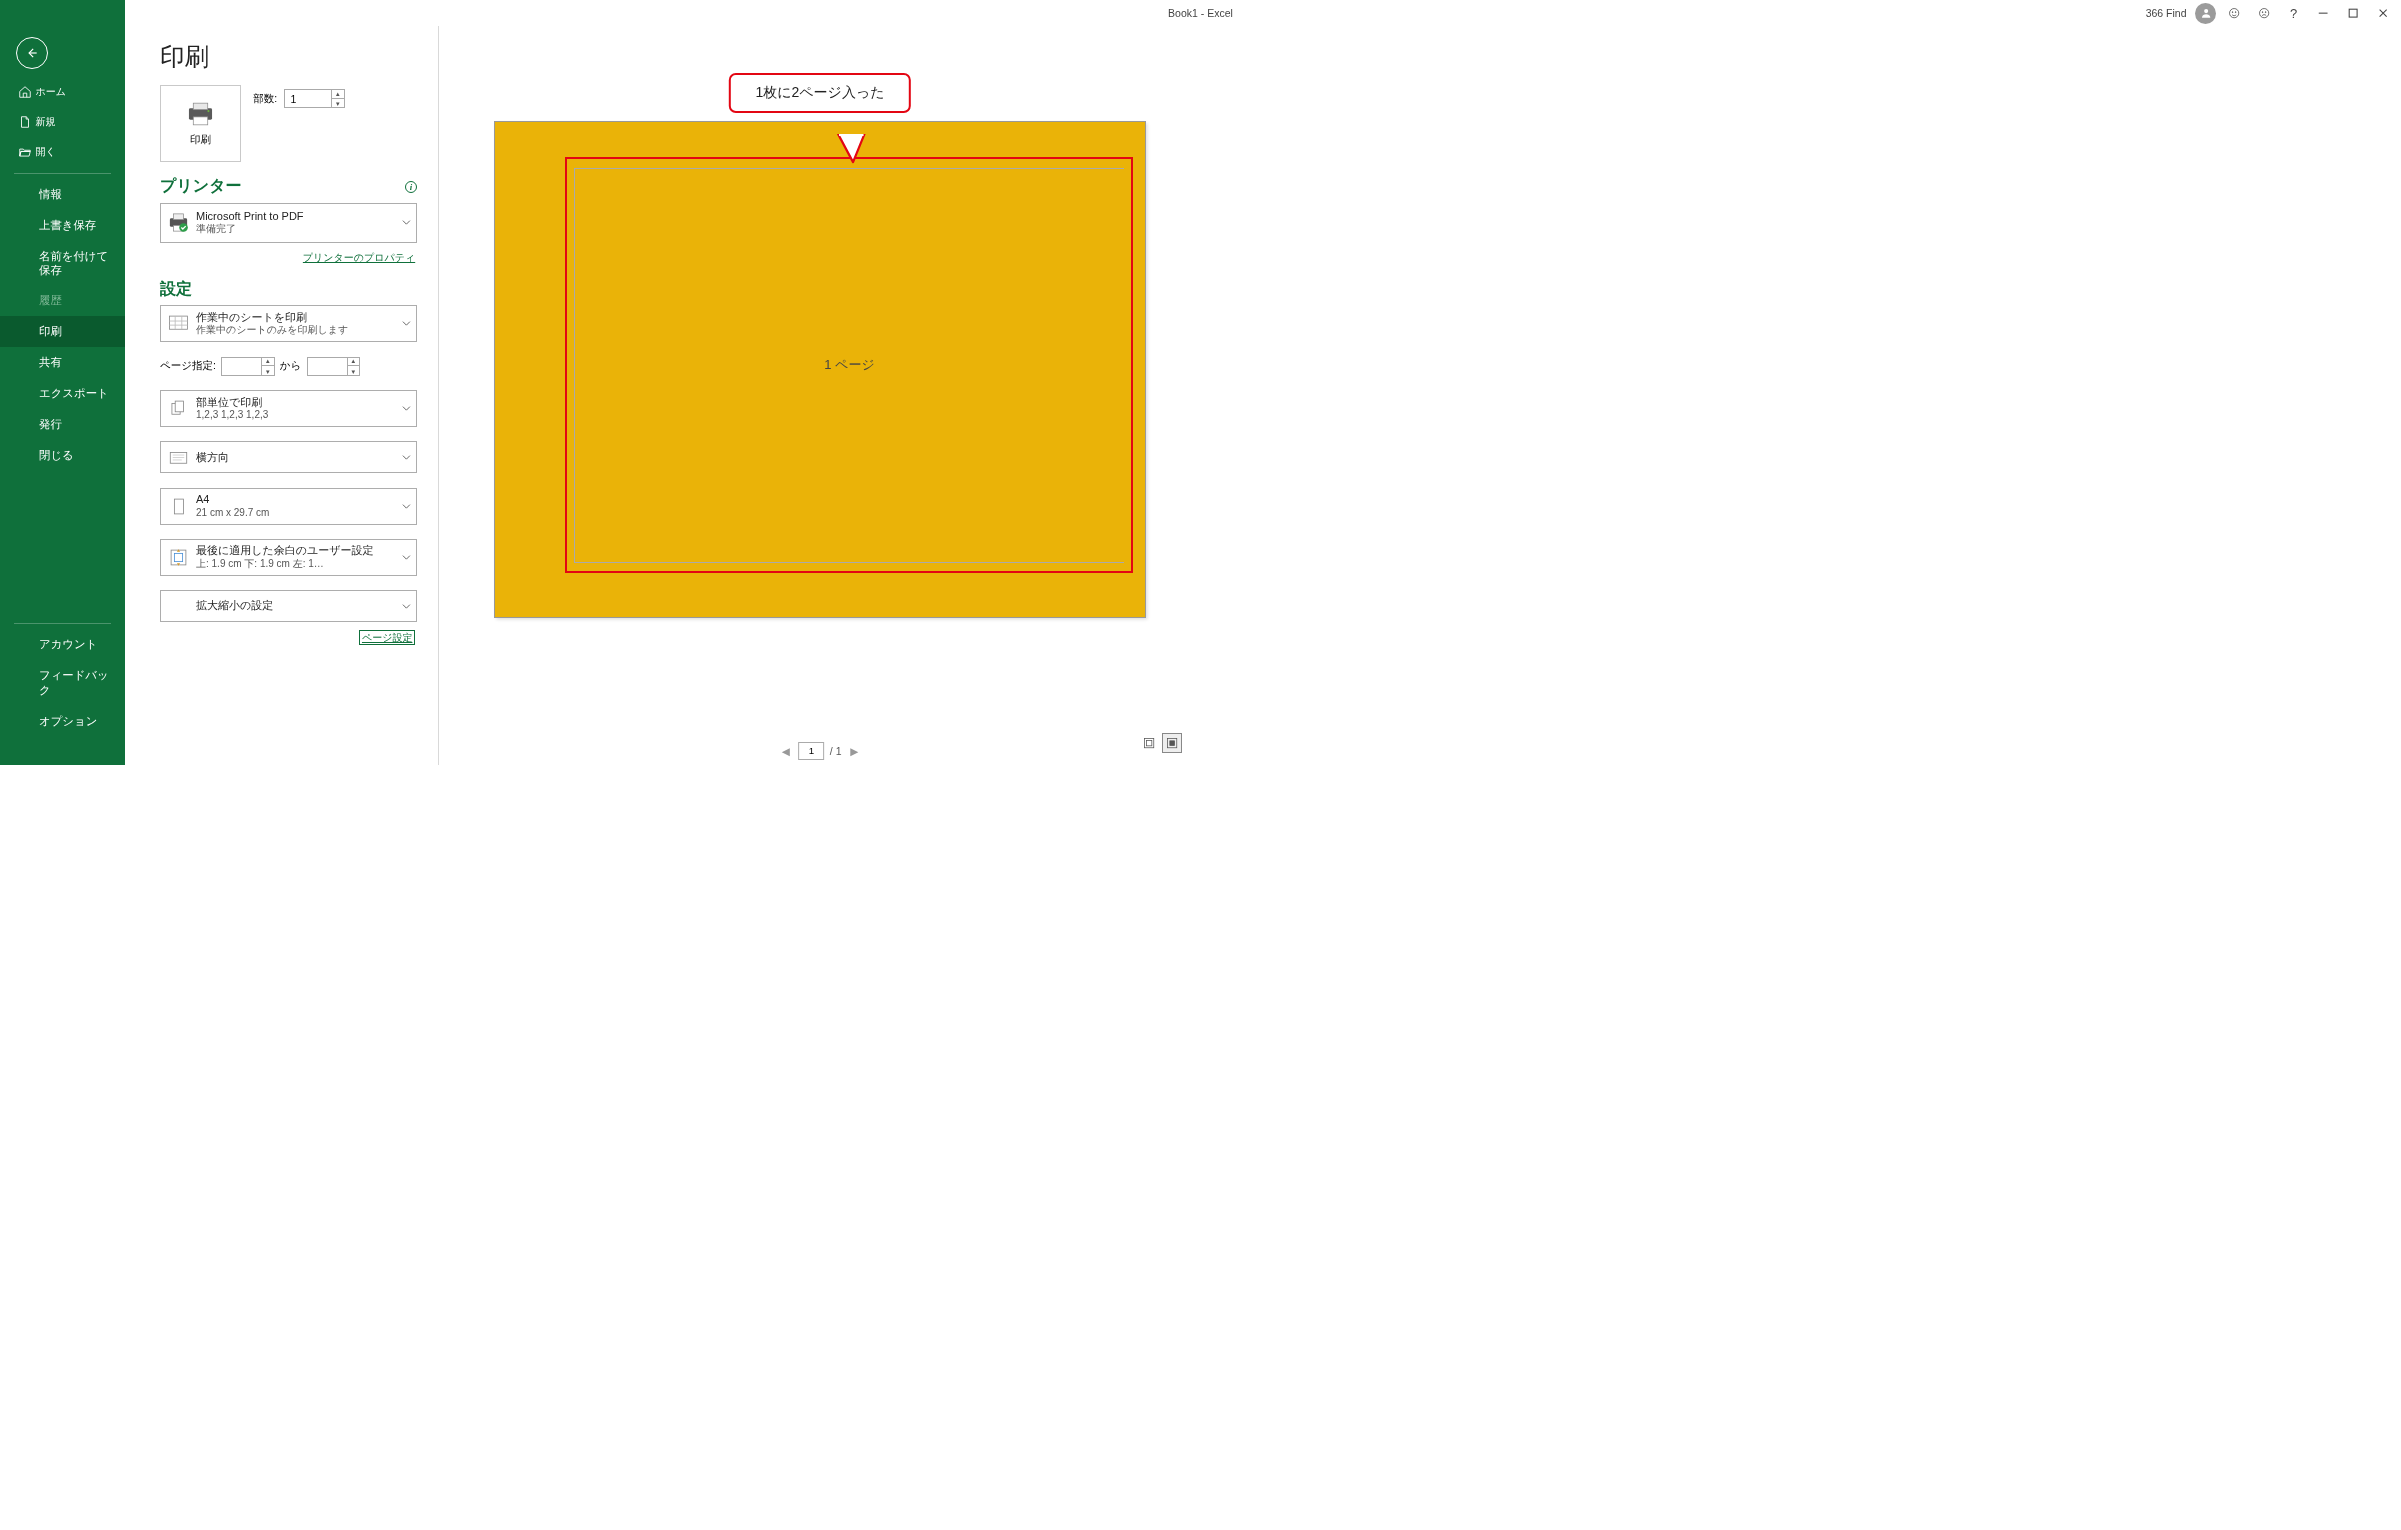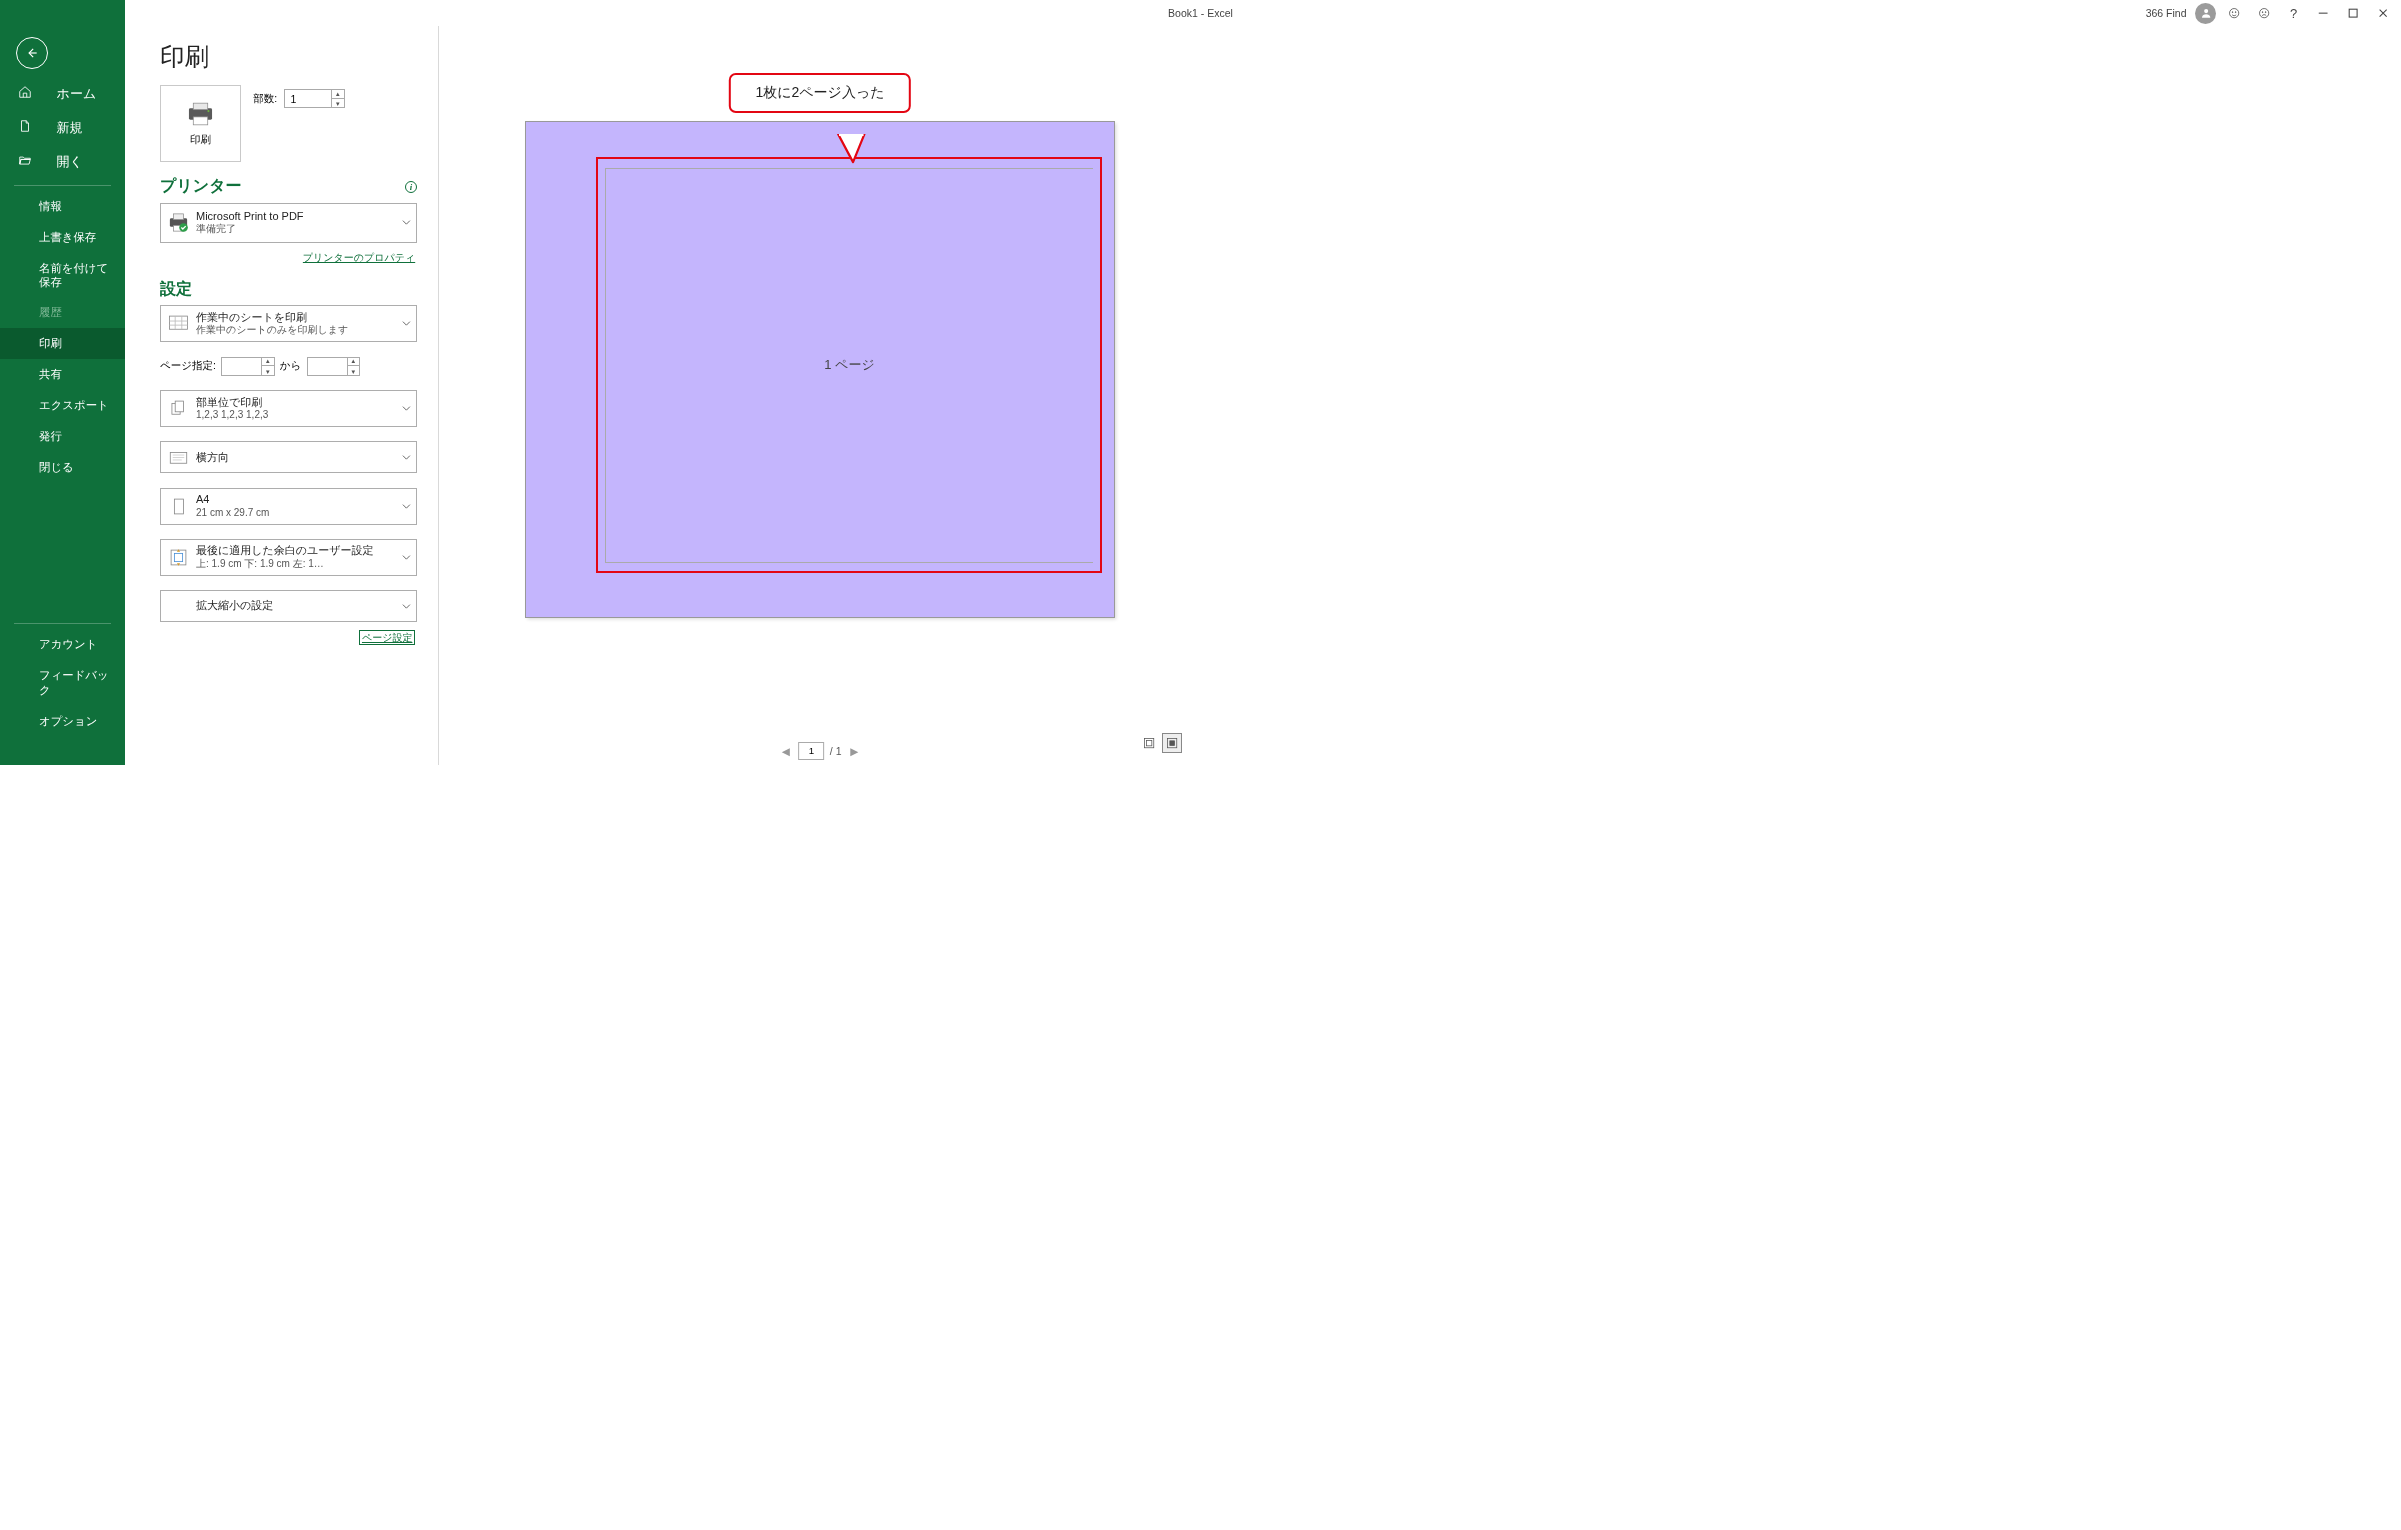--- a/index.html
+++ b/index.html
@@ -21,21 +21,21 @@
 
   
   .sidebar {
     width: 125px; background: #0f703b; color: #fff; padding-top: 26px;
     display: flex; flex-direction: column; position: relative; z-index: 10;
   }
   .back { width: 32px; height: 32px; border: 1.3px solid #fff; border-radius: 50%;
     display:flex; align-items:center; justify-content:center; margin: 10.5px 0 8.8px 16px; cursor:pointer; }
   .back svg { width: 14px; height: 14px; stroke: #fff; fill: none; }
   .nav { display:flex; flex-direction:column; }
-  .nav-item { display:flex; align-items:flex-start; gap:25px; padding: 8px 14px 8px 17.6px; font-size: 13px; cursor:pointer; }
+  .nav-item { display:flex; align-items:center; gap:4px; padding: 8px 14px 8px 17.6px; font-size: 10px; cursor:pointer; }
   .nav-item .ic { width:14px; height:14px; display:flex; align-items:center; justify-content:center; }
   .nav-item .ic svg { width:14px; height:14px; stroke:#fff; fill:none; }
   .nav-sep { height:0.9px; background: rgba(255,255,255,0.25); margin: 5.3px 14px; }
   .nav-bottom { margin-top:auto; padding-bottom: 28px; }
   .nav-sub { padding: 8px 14px 8px 39px; font-size: 11.4px; cursor:pointer; }
   .nav-sub.two { line-height: 1.25; }
 
   
   .main { flex:1; position: relative; padding-top: 26px; display:flex; }
   .settings-col { width: 314px; padding: 8.8px 21px 8.8px 35px; border-right: 0.9px solid #d9d9d9; }
@@ -78,21 +78,21 @@
   .stack { display:flex; flex-direction:column; gap:9px; }
 
   
   .preview-col { flex:1; display:flex; flex-direction:column; padding: 24.6px 16px 7px 16px; position:relative; }
   .annotation { position:absolute; top:47px; left:50%; transform:translateX(-50%); z-index:4; }
   .bubble { border:2.2px solid #e30613; border-radius:7px; background:#fff; padding:8.8px 24.6px; font-size:14px; color:#222; position:relative; }
   .bubble .tail { position:absolute; bottom:-23px; left:58%; width:0; height:0; }
   .tail svg { width:35px; height:30px; display:block; }
 
   .paper-wrap { flex:1; display:flex; align-items:flex-start; justify-content:center; padding-top: 70px; }
-  .paper { width: 590px; height: 497px; background:#c4b5fd; border:0.9px solid #999; box-shadow: 1.8px 1.8px 3.5px rgba(0,0,0,0.15); position:relative; }
+  .paper { width: 652px; height: 497px; background:#eab308; border:0.9px solid #999; box-shadow: 1.8px 1.8px 3.5px rgba(0,0,0,0.15); position:relative; }
   .redbox { position:absolute; left:70px; right:12.3px; top:35px; bottom:44px; border:2.2px solid #e30613; }
   .inner-split { position:absolute; left:79px; right:21px; top:46px; bottom:54px; display:flex; }
   .half { flex:1; border:0.9px solid #aaa; display:flex; align-items:center; justify-content:center; font-size:13px; color:#444; }
   .half:first-child { border-right:none; }
 
   .preview-footer { height:30px; display:flex; align-items:center; justify-content:space-between; padding: 0 3.5px; }
   .pf-center { display:flex; align-items:center; gap:5.3px; font-size:10.5px; color:#555; }
   .pf-center .navarr { cursor:pointer; color:#999; padding:1.8px 3.5px; }
   .pf-center input { width:26px; height:17.6px; border:0.9px solid #aaa; text-align:center; font-size:9.7px; }
   .pf-right { display:flex; gap:3.5px; }

